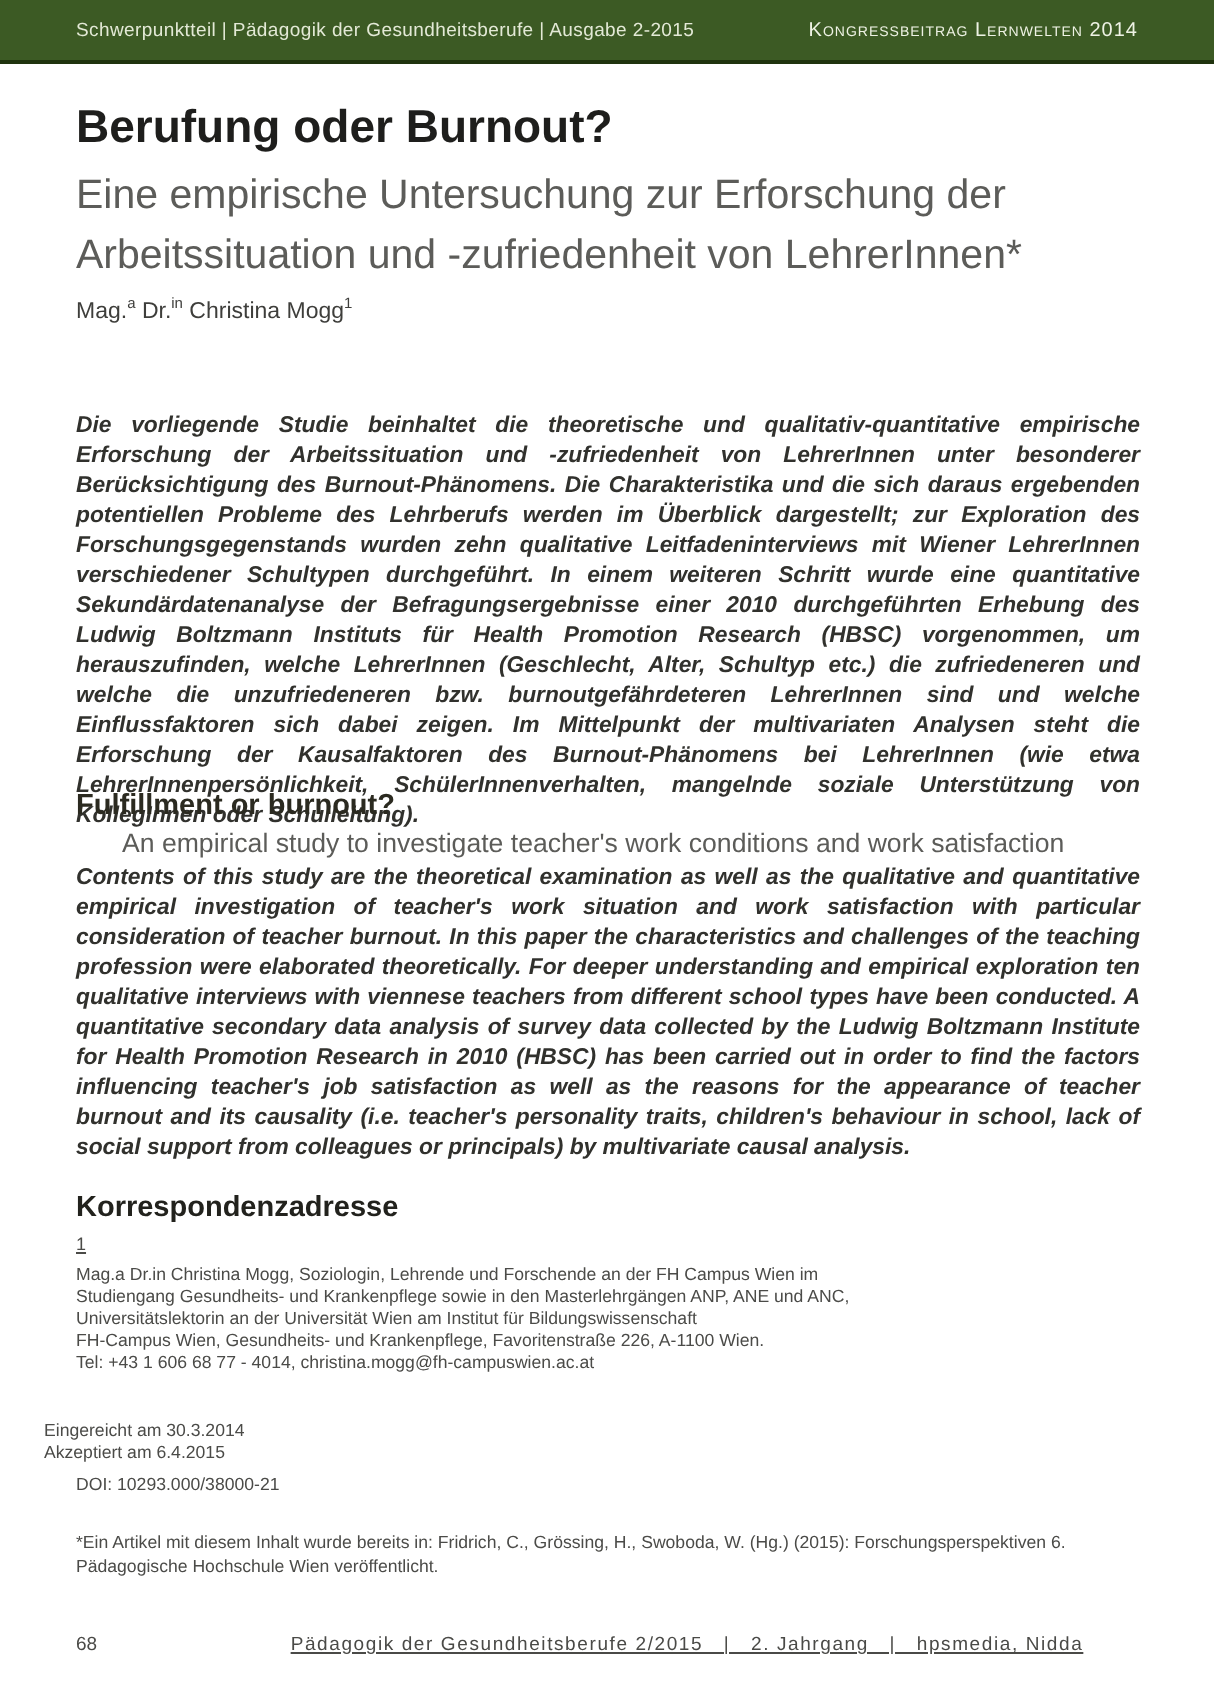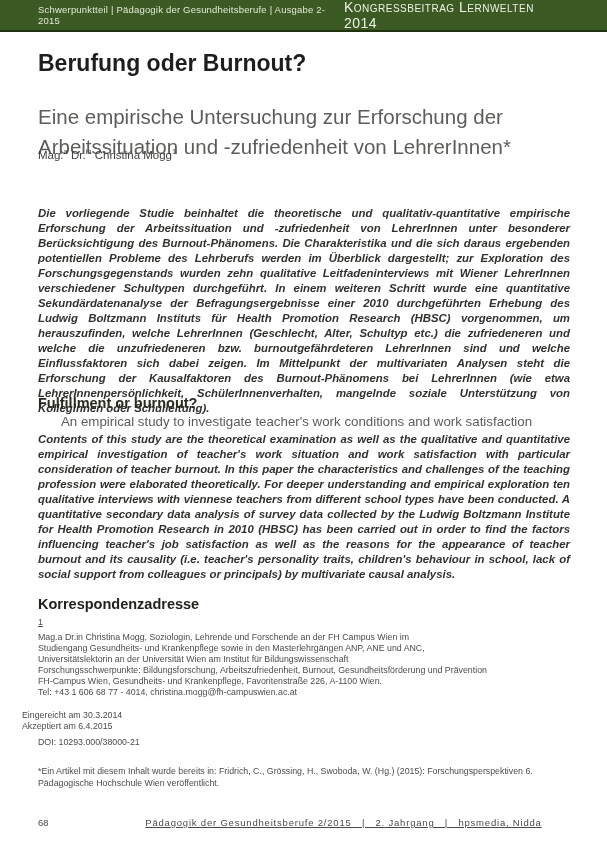--- a/index.html
+++ b/index.html
@@ -13,28 +13,28 @@
     overflow: hidden;
   }
   .topbar {
     position: absolute; top: 0; left: 0; width: 607px; height: 32px;
     background: #3c5a24;
     border-bottom: 2px solid #20330e;
     display: flex; align-items: center; justify-content: space-between;
     padding: 0 38px;
   }
   .topbar-left  { color: #e3e9d6; font-size: 9.5px; letter-spacing: 0.2px; }
-  .topbar-right { color: #eef2e4; font-size: 14px; font-variant: small-caps; letter-spacing: 0.5px; }
+  .topbar-right { color: #eef2e4; font-size: 10px; font-variant: small-caps; letter-spacing: 0.5px; }
   .title {
     position: absolute; top: 50px; left: 38px; right: 37px;
     font-size: 23px; font-weight: 700; color: #1e1e1c;
   }
   .subtitle {
     position: absolute; top: 83px; left: 38px; right: 37px;
-    font-size: 20.5px; font-weight: 400; color: #5c5c59; line-height: 30px; margin-top: 19px;
+    font-size: 20.5px; font-weight: 400; color: #5c5c59; line-height: 30px;
   }
   .sub-line { display: block; }
   .author { position: absolute; top: 147px; left: 38px; font-size: 11.5px; color: #3e3e3b; }
   .author sup { font-size: 7.5px; }
   .abstract-de, .abstract-en {
     position: absolute; left: 38px; right: 37px;
     font-size: 11.4px; font-style: italic; line-height: 15px;
     color: #31312d; text-align: justify; font-weight: bold;
   }
   .abstract-de { top: 206px; }
@@ -106,21 +106,20 @@
   <p class="abstract-en">Contents of this study are the theoretical examination as well as the qualitative and quantitative empirical investigation of teacher's work situation and work satisfaction with particular consideration of teacher burnout. In this paper the characteristics and challenges of the teaching profession were elaborated theoretically. For deeper understanding and empirical exploration ten qualitative interviews with viennese teachers from different school types have been conducted. A quantitative secondary data analysis of survey data collected by the Ludwig Boltzmann Institute for Health Promotion Research in 2010 (HBSC) has been carried out in order to find the factors influencing teacher's job satisfaction as well as the reasons for the appearance of teacher burnout and its causality (i.e. teacher's personality traits, children's behaviour in school, lack of social support from colleagues or principals) by multivariate causal analysis.</p>
 
   <h3 class="korr-heading">Korrespondenzadresse</h3>
 
   <div class="fn-marker">1</div>
 
   <div class="address">
     <div>Mag.a Dr.in Christina Mogg, Soziologin, Lehrende und Forschende an der FH Campus Wien im</div>
     <div>Studiengang Gesundheits- und Krankenpflege sowie in den Masterlehrgängen ANP, ANE und ANC,</div>
     <div>Universitätslektorin an der Universität Wien am Institut für Bildungswissenschaft</div>
-    <div>Forschungsschwerpunkte: Bildungsforschung, Arbeitszufriedenheit, Burnout, Gesundheitsförderung und Prävention</div>
     <div>FH-Campus Wien, Gesundheits- und Krankenpflege, Favoritenstraße 226, A-1100 Wien.</div>
     <div>Tel: +43 1 606 68 77 - 4014, christina.mogg@fh-campuswien.ac.at</div>
   </div>
 
   <div class="dates">
     <div>Eingereicht am 30.3.2014</div>
     <div>Akzeptiert am 6.4.2015</div>
   </div>
 
   <div class="doi">DOI: 10293.000/38000-21</div>

